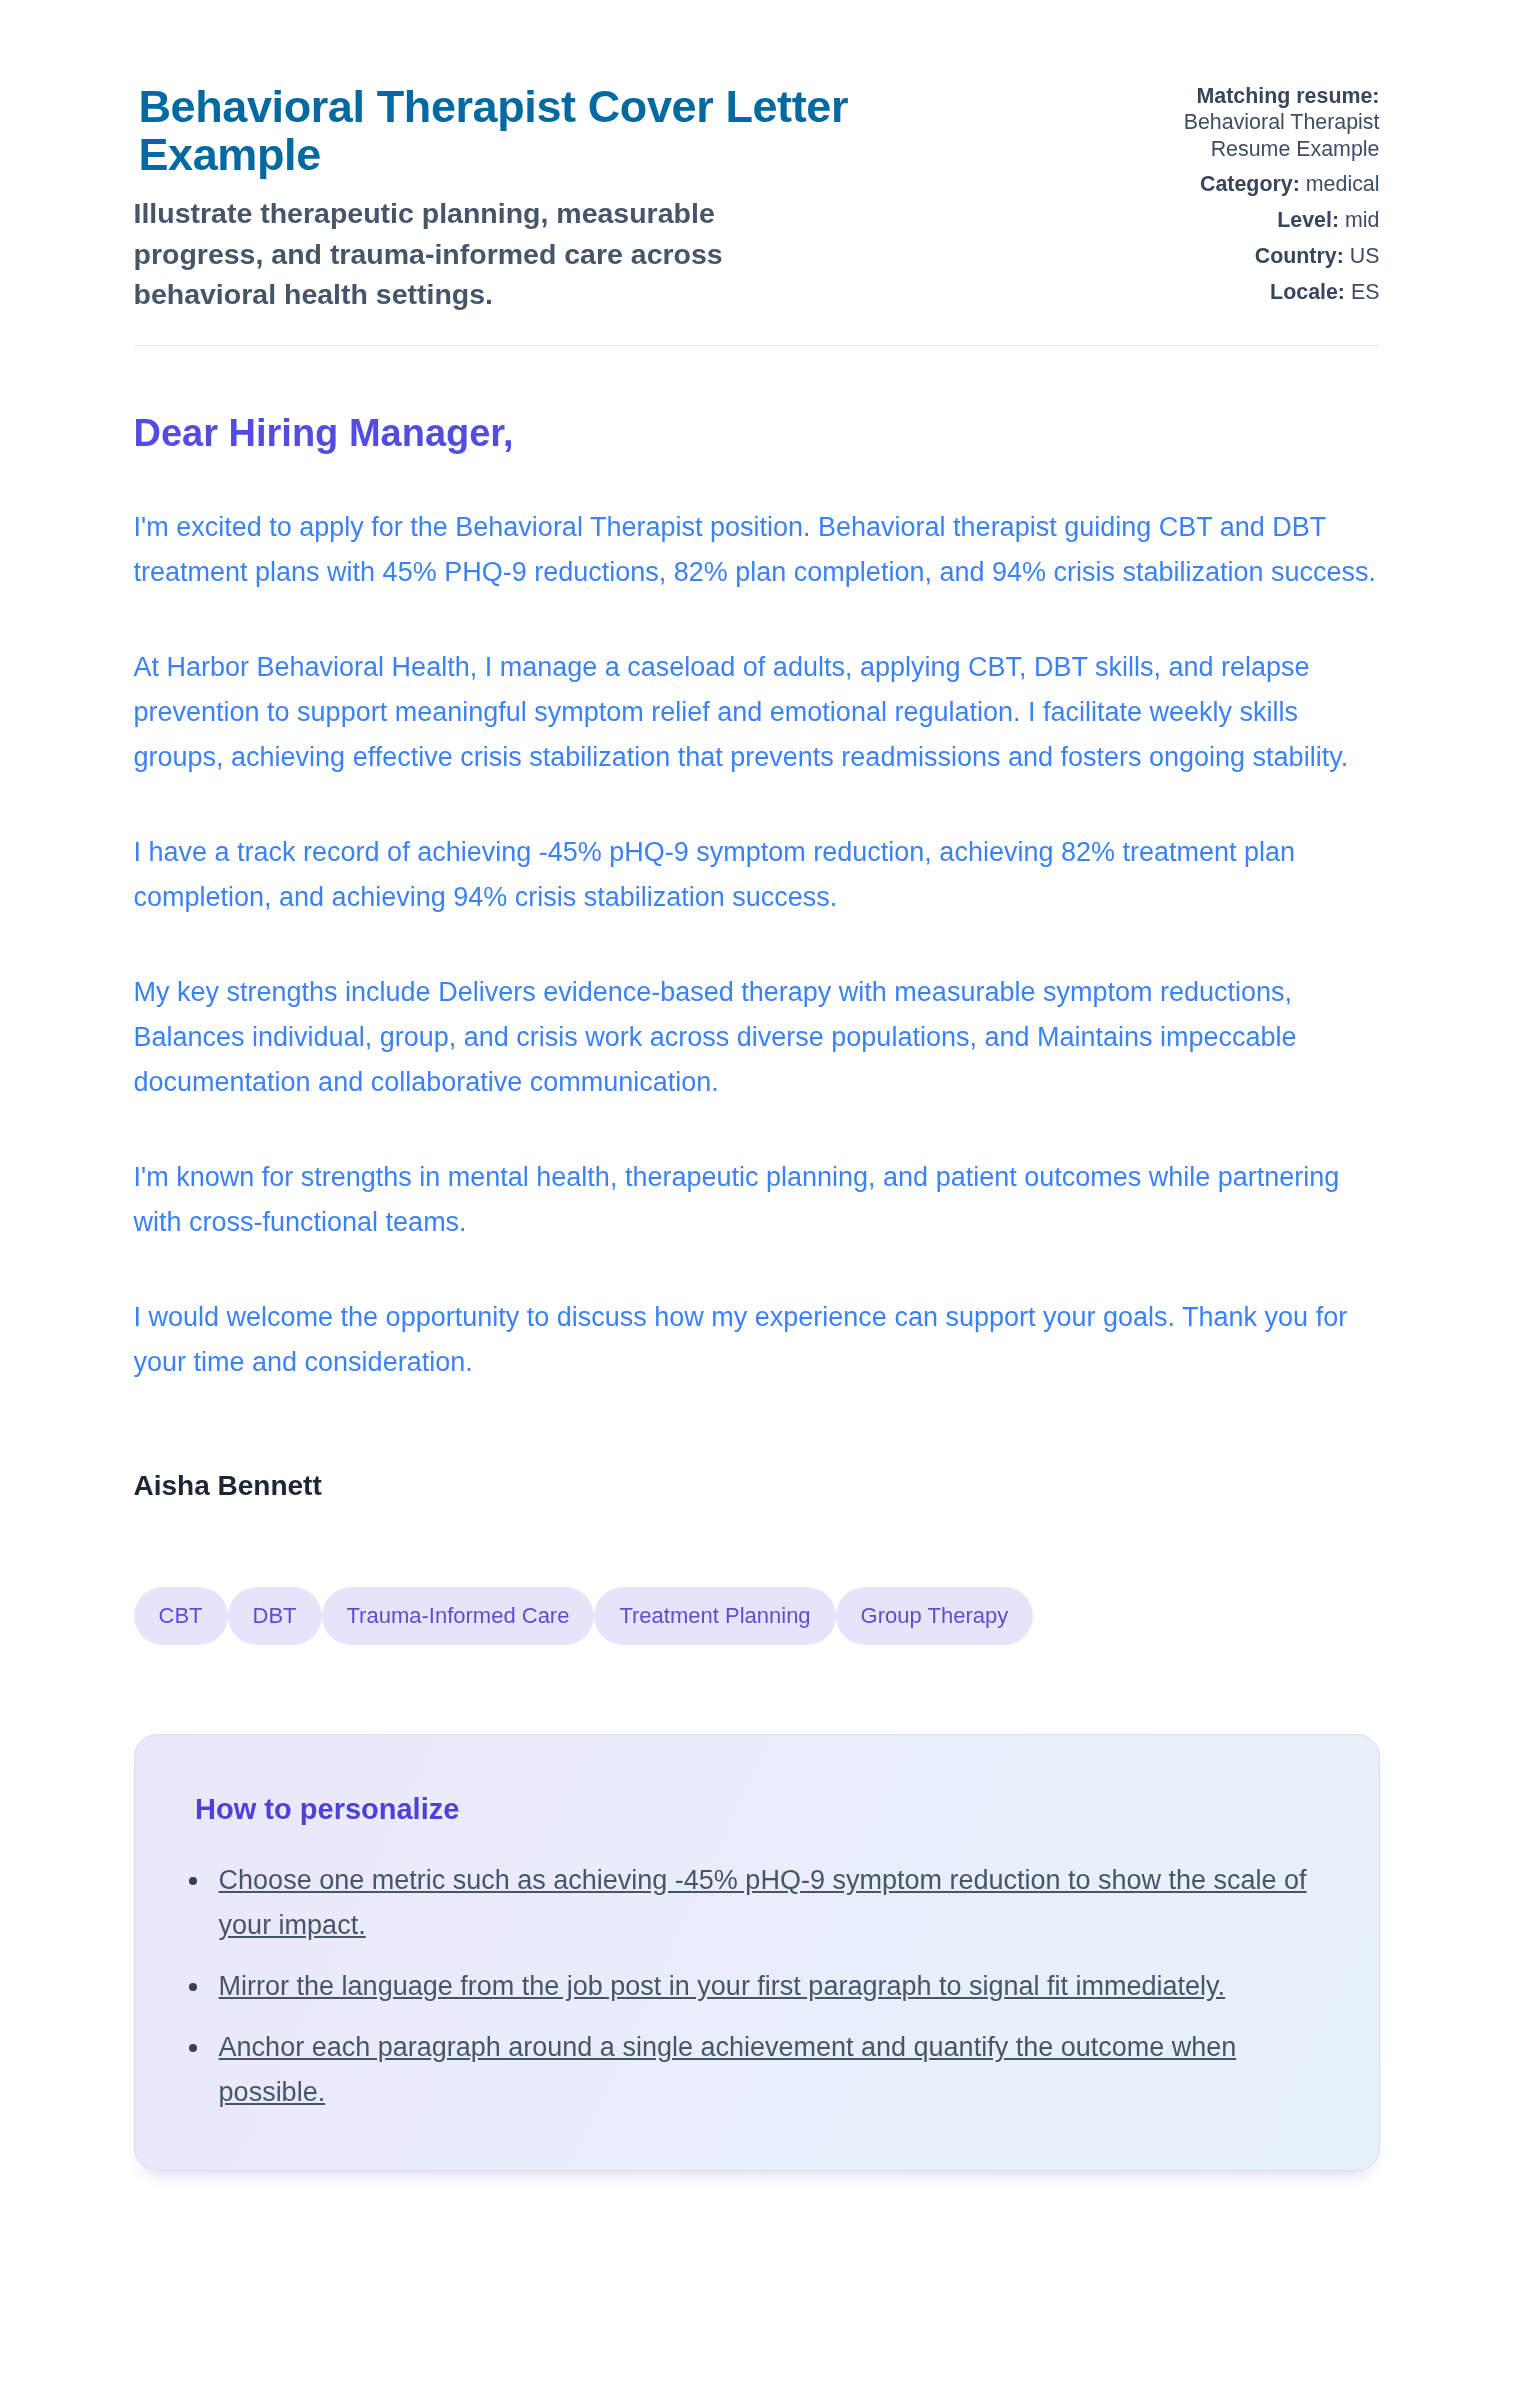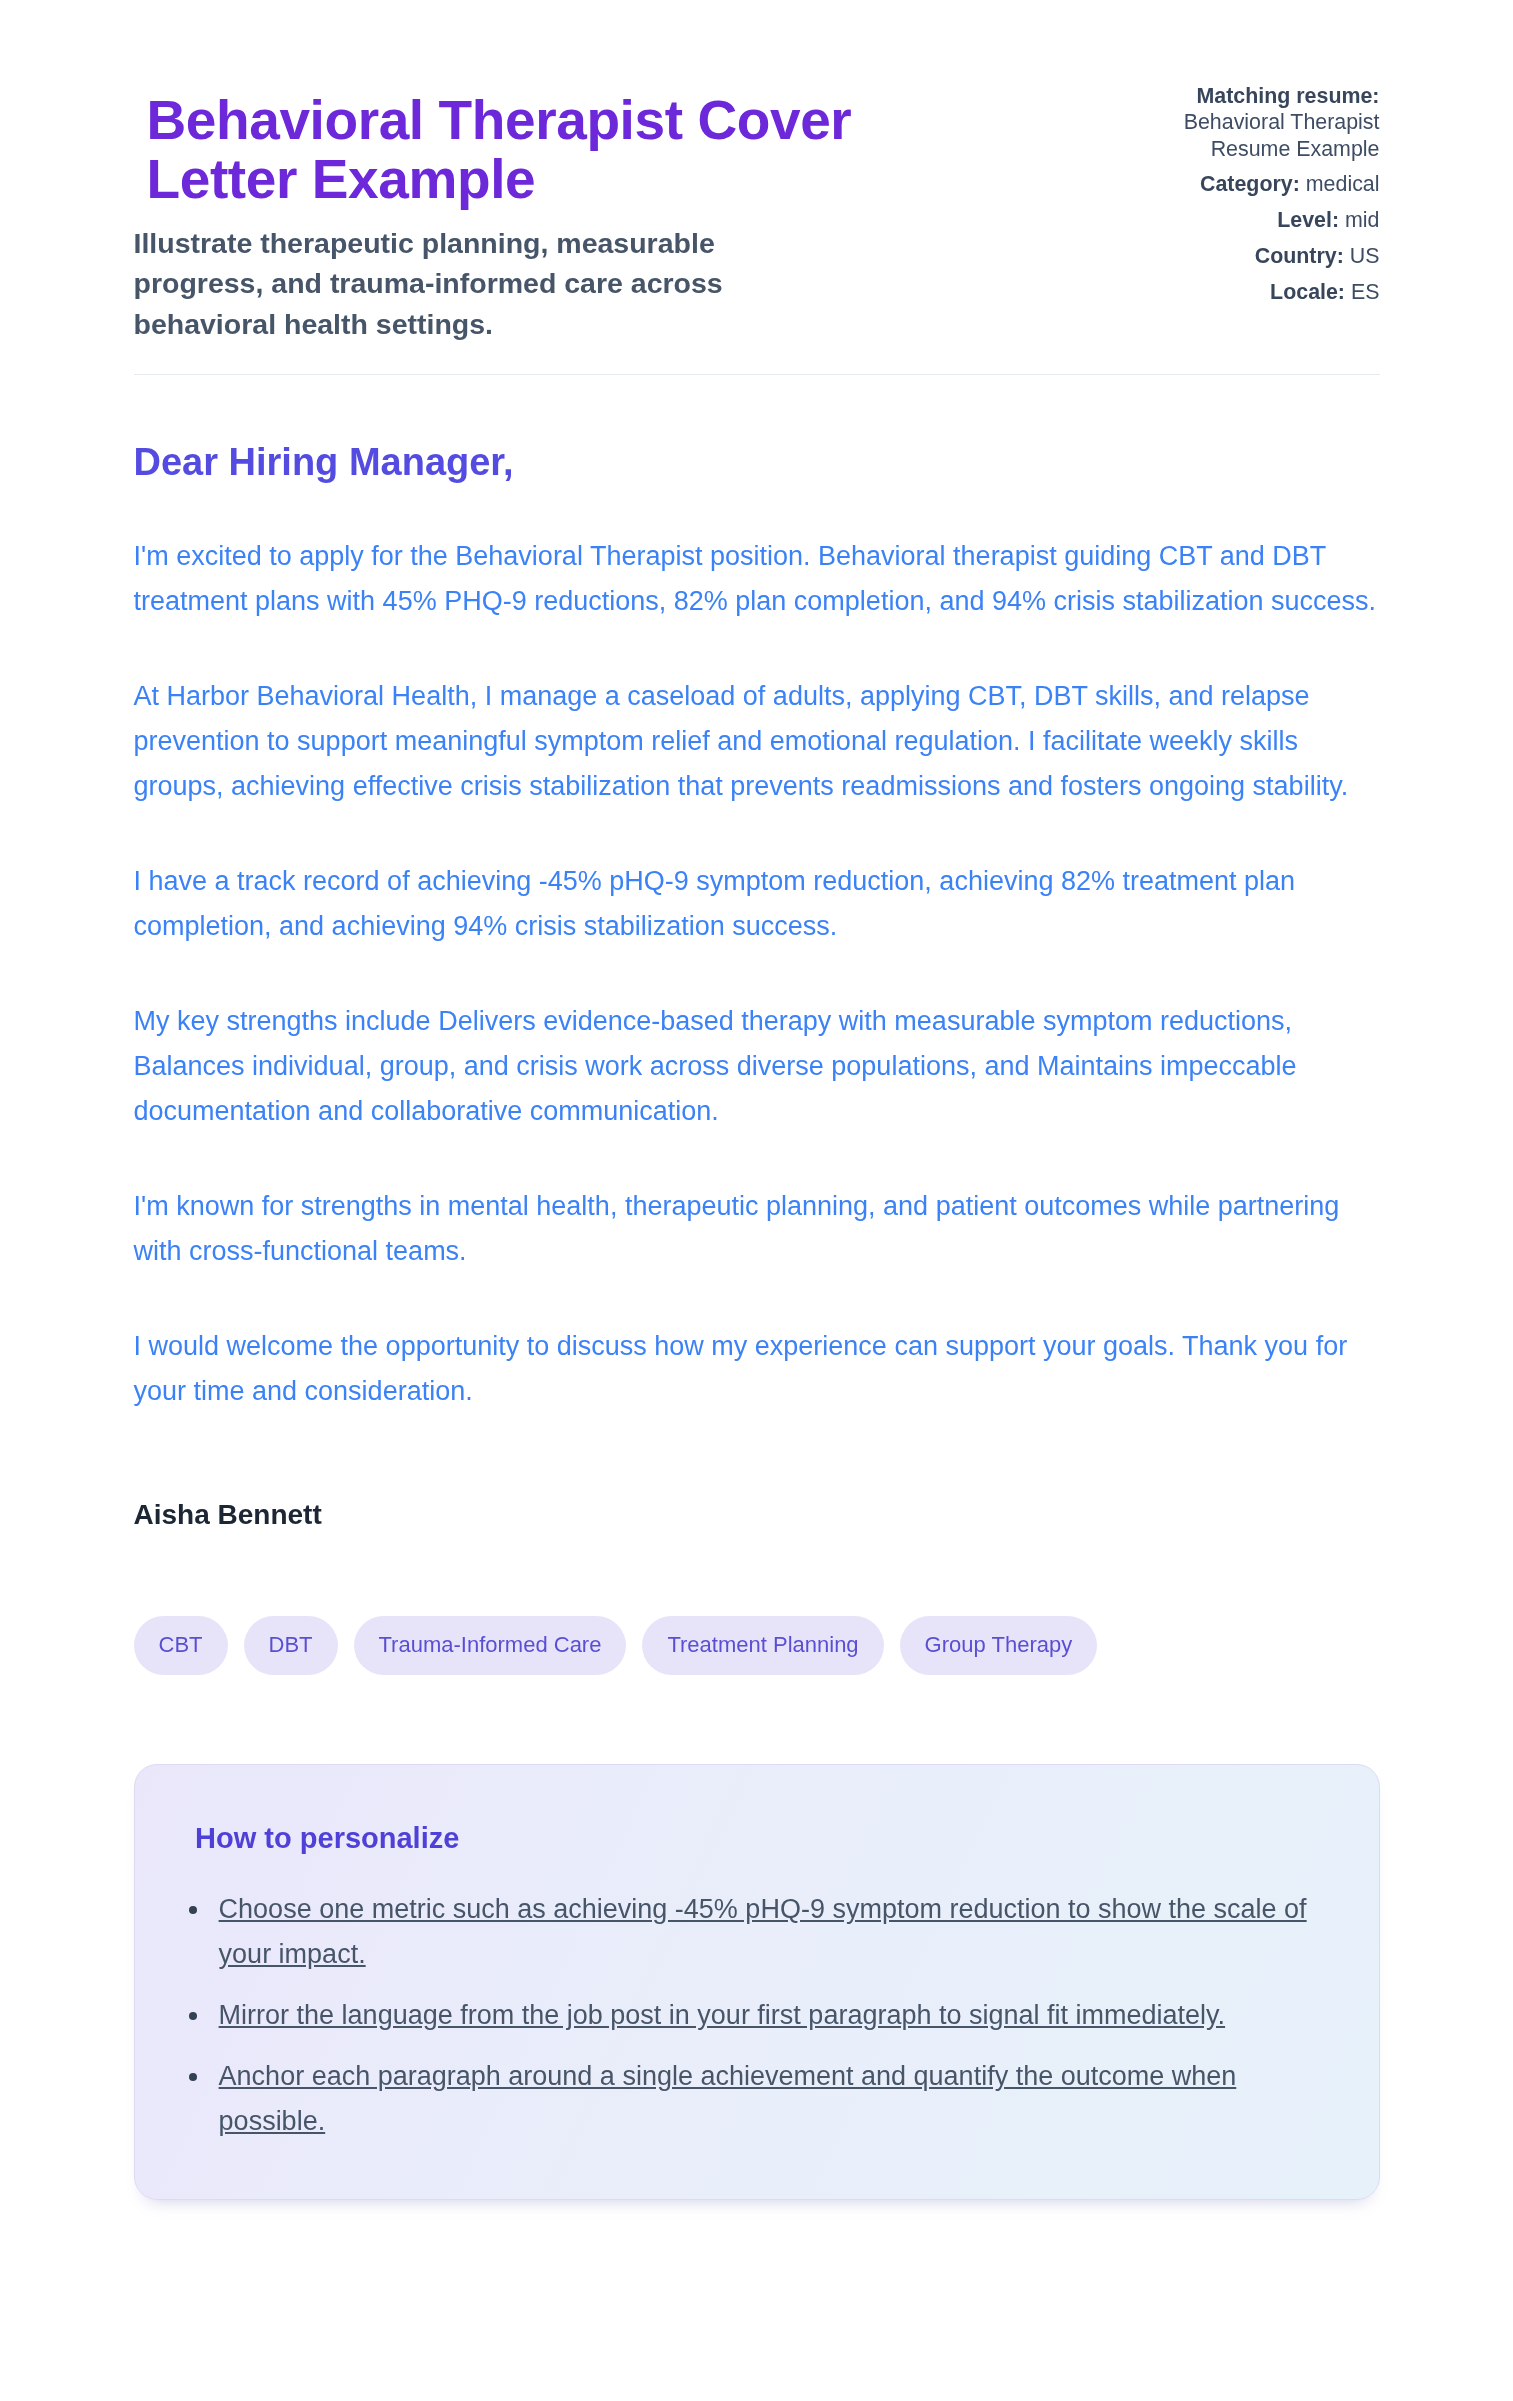--- a/index.html
+++ b/index.html
@@ -9,22 +9,22 @@
     height: 2401px;
     background: #ffffff;
     font-family: "Liberation Sans", sans-serif;
     overflow: hidden;
   }
   .page { width: 1246px; margin: 0 auto; padding-top: 78px; }
 
   
   .header { display: flex; justify-content: space-between; align-items: flex-start; }
   .title {
-    font-size: 55px; line-height: 1.07; font-weight: bold;
-    color: #6d28d9; margin: 13px; max-width: 819px; letter-spacing: -0.4px;
+    font-size: 45px; line-height: 1.07; font-weight: bold;
+    color: #0369a1; margin: 5px; max-width: 819px; letter-spacing: -0.4px;
   }
   .subtitle {
     font-size: 28.5px; font-weight: bold; color: #475569;
     line-height: 1.42; margin: 14.2px 0 0; max-width: 694px;
   }
   .meta {
     text-align: right; font-size: 21.4px; color: #3e4d63;
     line-height: 1.22; padding-top: 5.3px; min-width: 249px; flex-shrink: 0;
   }
   .meta-label { font-weight: bold; color: #38465c; }
@@ -33,21 +33,21 @@
 
   .divider { border: none; border-top: 1.8px solid #e5e9f0; margin: 30px 0 0; }
 
   
   .salutation { color: #544ce1; font-weight: bold; font-size: 38px; margin: 66px 0 0; }
   .para { font-size: 27px; color: #3b82f6; line-height: 45px; margin: 50px 0 0; }
   .sig-name { margin: 85px 0 0; font-size: 28px; font-weight: bold; color: #1c2635; }
   .sig-role { margin: 21.4px 0 0; font-size: 28px; color: #6b7a8d; }
 
   
-  .tags { display: flex; flex-wrap: wrap; gap: 16px; margin-top: 85px; }
+  .tags { display: flex; flex-wrap: wrap; margin-top: 85px; }
   .tag {
     display: inline-block; background: #e7e4fa; color: #5a4fd2;
     font-size: 22px; line-height: 1.2; padding: 16px 25px;
     border-radius: 889px; cursor: pointer;
   }
 
   
   .personalize {
     margin-top: 89px;
     background: linear-gradient(115deg, #eae7fb 0%, #e9effa 55%, #e7f1fa 100%);

